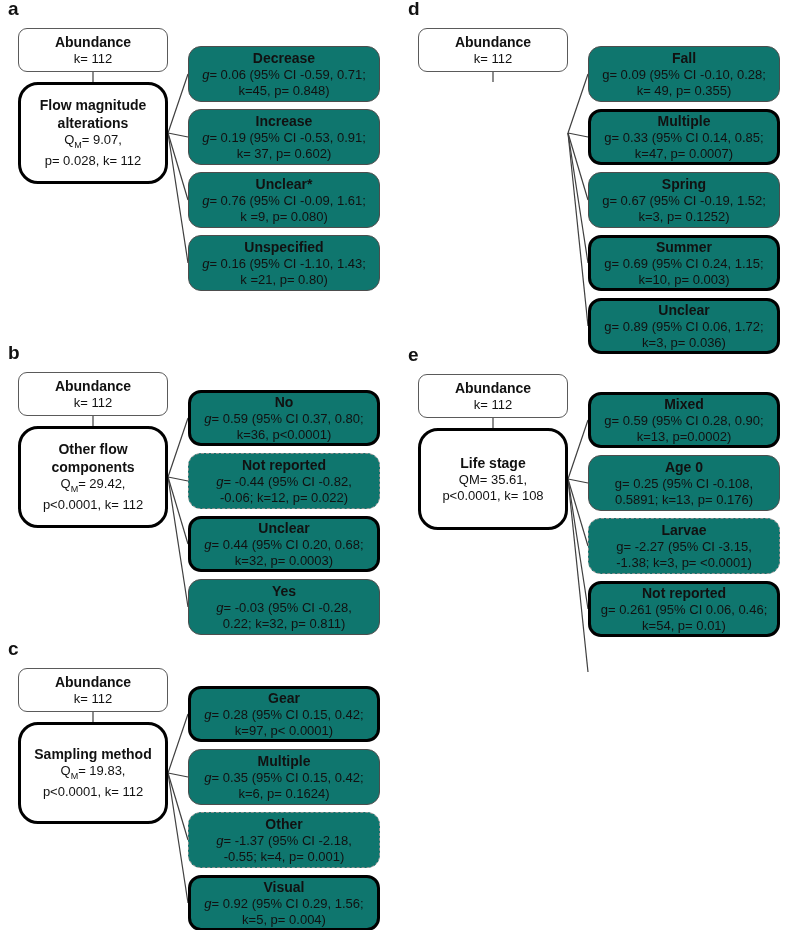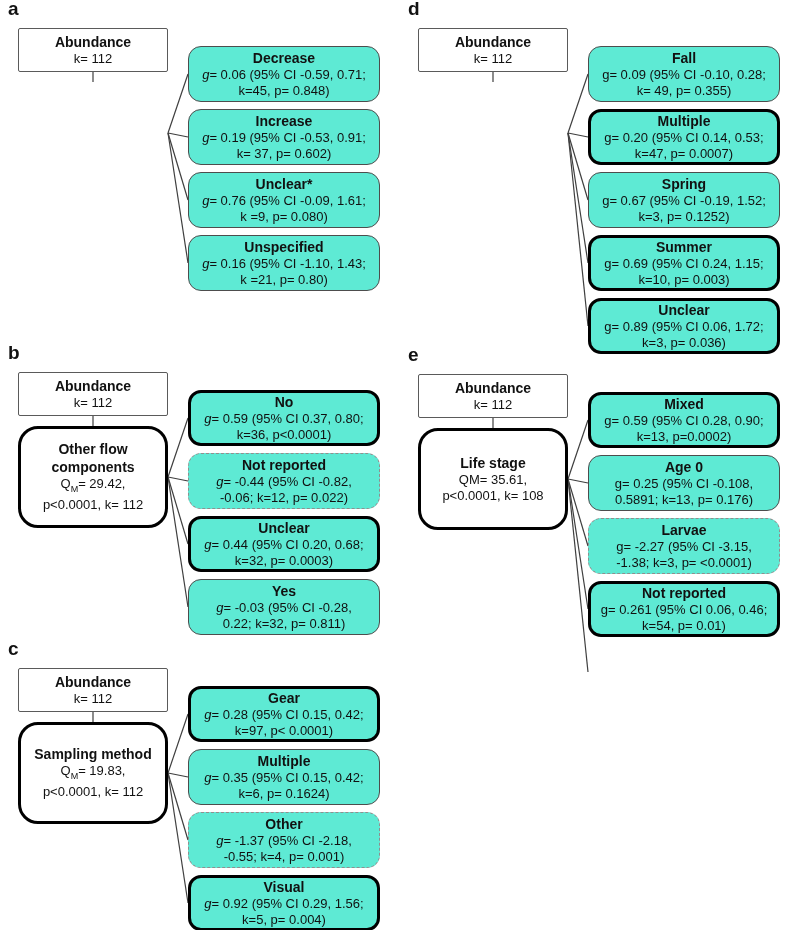--- a/index.html
+++ b/index.html
@@ -5,24 +5,24 @@
 <style>
   html,body{margin:0;padding:0;background:#ffffff;}
   #figure{
     position:relative;width:785px;height:930px;background:#ffffff;
     font-family:"Liberation Sans",sans-serif;color:#111111;overflow:hidden;
   }
   .panel{position:absolute;width:380px;height:366px;}
   .panel-label{position:absolute;left:0;top:-4px;font-size:19px;font-weight:bold;color:#111;}
   .box{position:absolute;background:#fff;display:flex;flex-direction:column;
        align-items:center;justify-content:center;text-align:center;box-sizing:border-box;}
-  .parent-box{left:10px;top:26px;width:150px;height:44px;border:1.4px solid #5a5a5a;border-radius:2px;}
+  .parent-box{left:10px;top:26px;width:150px;height:44px;border:1.4px solid #5a5a5a;border-radius:9px;}
   .moderator-box{left:10px;top:80px;width:150px;height:102px;border:3px solid #000;border-radius:20px;padding:0 4px;}
   .outcomes{position:absolute;left:180px;top:44px;width:192px;display:flex;flex-direction:column;gap:7px;}
-  .outcome-box{position:relative;width:192px;height:56px;box-sizing:border-box;background:#5eead4;
+  .outcome-box{position:relative;width:192px;height:56px;box-sizing:border-box;background:#0f766e;
        display:flex;flex-direction:column;align-items:center;justify-content:center;text-align:center;border-radius:13px;}
   .outcome-box.thin{border:1.4px solid #4d4d4d;}
   .outcome-box.bold{border:3px solid #000;}
   .outcome-box.dashed{border:1.6px dashed #8f8f8f;}
   .box-title{font-size:14px;font-weight:bold;line-height:18px;white-space:nowrap;}
   .mod-title{font-size:14px;font-weight:bold;line-height:18px;}
   .stat-line{font-size:13px;line-height:16.5px;white-space:nowrap;}
   .stat-line sub{font-size:9px;}
   .connectors{position:absolute;left:0;top:0;width:380px;height:366px;pointer-events:none;}
   .connectors line{stroke:#3f3f3f;stroke-width:1.2;}
@@ -37,20 +37,25 @@
         <line x1="160" y1="131" x2="180" y2="72" stroke="#3f3f3f"></line>
         <line x1="160" y1="131" x2="180" y2="135" stroke="#3f3f3f"></line>
         <line x1="160" y1="131" x2="180" y2="198" stroke="#3f3f3f"></line>
         <line x1="160" y1="131" x2="180" y2="261" stroke="#3f3f3f"></line>
       </svg>
       <div class="panel-label">a</div>
       <div class="box parent-box">
         <div class="box-title">Abundance</div>
         <div class="stat-line">k= 112</div>
       </div>
+      <div class="box moderator-box">
+        <div class="mod-title">Flow magnitude alterations</div>
+        <div class="stat-line">Q<sub>M</sub>= 9.07,</div>
+        <div class="stat-line">p= 0.028, k= 112</div>
+      </div>
       <div class="outcomes">
         <div class="outcome-box thin">
           <div class="box-title">Decrease</div>
           <div class="stat-line"><i>g</i>= 0.06 (95% CI -0.59, 0.71;</div>
           <div class="stat-line">k=45, p= 0.848)</div>
         </div>
         <div class="outcome-box thin">
           <div class="box-title">Increase</div>
           <div class="stat-line"><i>g</i>= 0.19 (95% CI -0.53, 0.91;</div>
           <div class="stat-line">k= 37, p= 0.602)</div>
@@ -164,21 +169,21 @@
         <div class="stat-line">k= 112</div>
       </div>
       <div class="outcomes">
         <div class="outcome-box thin">
           <div class="box-title">Fall</div>
           <div class="stat-line">g= 0.09 (95% CI -0.10, 0.28;</div>
           <div class="stat-line">k= 49, p= 0.355)</div>
         </div>
         <div class="outcome-box bold">
           <div class="box-title">Multiple</div>
-          <div class="stat-line">g= 0.20 (95% CI 0.14, 0.53;</div>
+          <div class="stat-line">g= 0.33 (95% CI 0.14, 0.85;</div>
           <div class="stat-line">k=47, p= 0.0007)</div>
         </div>
         <div class="outcome-box thin">
           <div class="box-title">Spring</div>
           <div class="stat-line">g= 0.67 (95% CI -0.19, 1.52;</div>
           <div class="stat-line">k=3, p= 0.1252)</div>
         </div>
         <div class="outcome-box bold">
           <div class="box-title">Summer</div>
           <div class="stat-line">g= 0.69 (95% CI 0.24, 1.15;</div>

